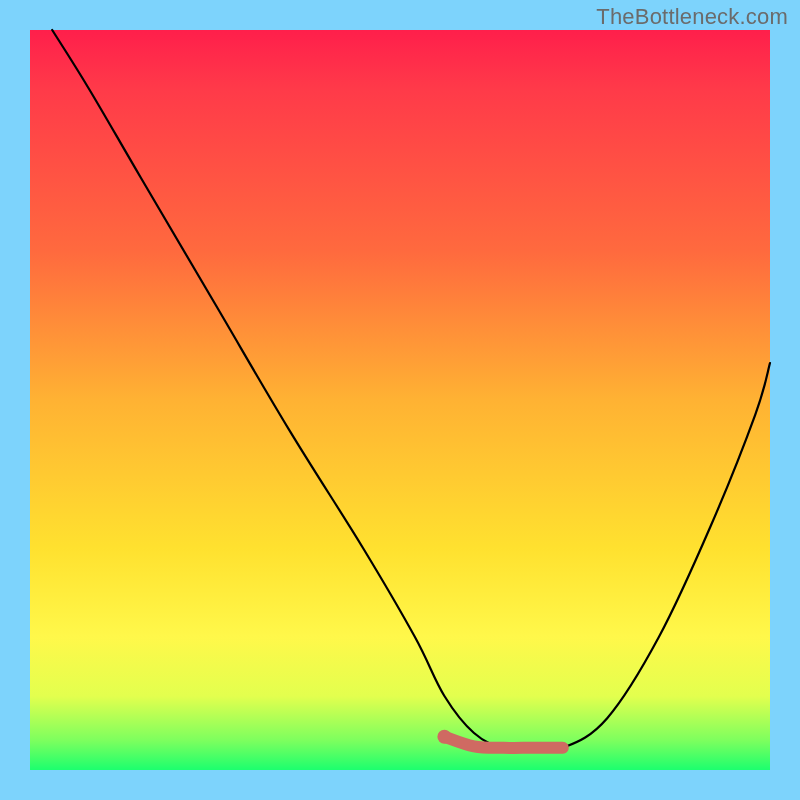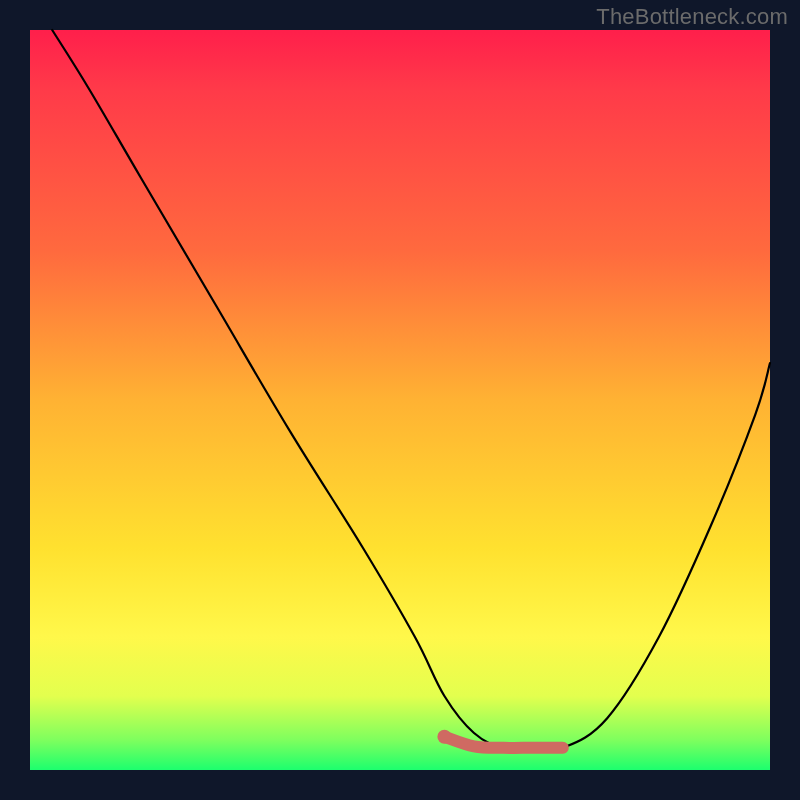--- a/index.html
+++ b/index.html
@@ -10,21 +10,21 @@
     background: #000;
     overflow: hidden;
     font-family: Arial, Helvetica, sans-serif;
   }
   .frame {
     position: absolute;
     left: 0;
     top: 0;
     width: 800px;
     height: 800px;
-    background: #0f172a;
+    background: #7dd3fc;
   }
   .plot {
     position: absolute;
     left: 30px;
     top: 30px;
     width: 740px;
     height: 740px;
     
     background: linear-gradient(
       to bottom,

